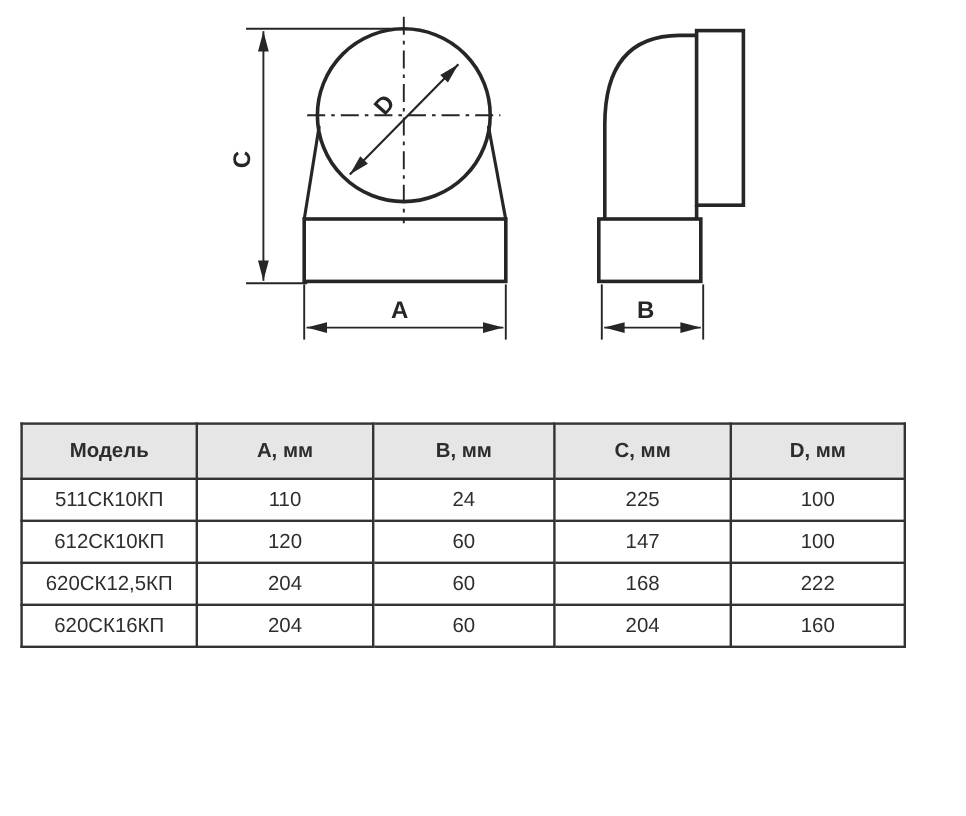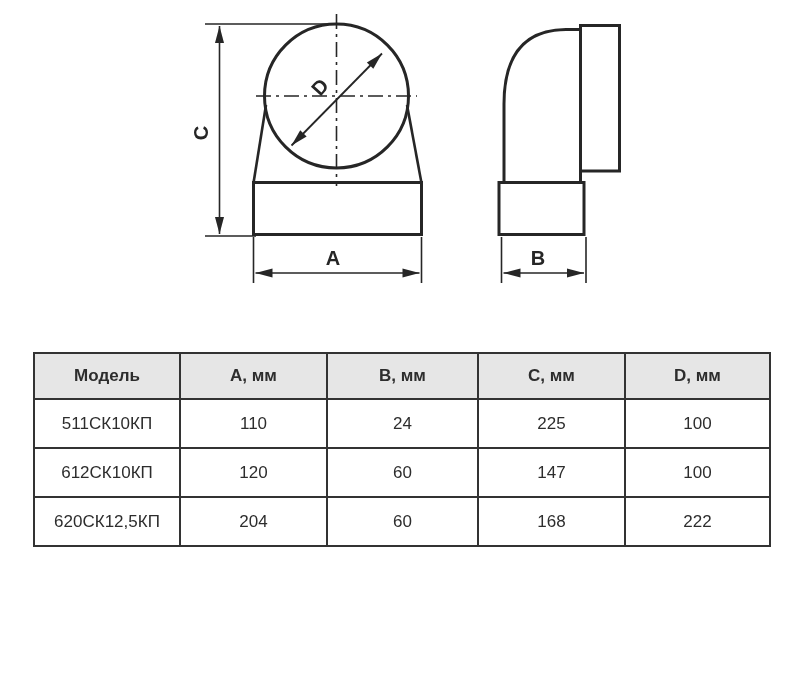--- a/index.html
+++ b/index.html
@@ -10,41 +10,41 @@
     position: relative;
     overflow: hidden;
   }
   .drawing-area {
     position: absolute;
     left: 0; top: 0;
     width: 805px; height: 330px;
   }
   .dims-table {
     position: absolute;
-    left: 33px; top: 352px;
+    left: 17px; top: 352px;
     width: 736px;
     border-collapse: collapse;
     table-layout: fixed;
     color: #2d2d2d;
   }
   .dims-table th, .dims-table td {
     border: 2px solid #333333;
     text-align: center;
     vertical-align: middle;
     font-size: 17px;
   }
   .dims-table thead th {
     background: #e6e6e6;
     font-weight: bold;
     height: 46px;
   }
   .dims-table tbody td {
     background: #ffffff;
     font-weight: normal;
-    height: 49px;
+    height: 35px;
   }
   svg text {
     font-family: "Liberation Sans", sans-serif;
     font-weight: bold;
     font-size: 20px;
     fill: #262626;
   }
 </style>
 </head>
 <body>
@@ -133,14 +133,21 @@
       <td>147</td>
       <td>100</td>
     </tr>
     <tr>
       <td>620СК12,5КП</td>
       <td>204</td>
       <td>60</td>
       <td>168</td>
       <td>222</td>
     </tr>
+    <tr>
+      <td>620СК16КП</td>
+      <td>204</td>
+      <td>60</td>
+      <td>204</td>
+      <td>160</td>
+    </tr>
   </tbody>
 </table>
 
 </body></html>

